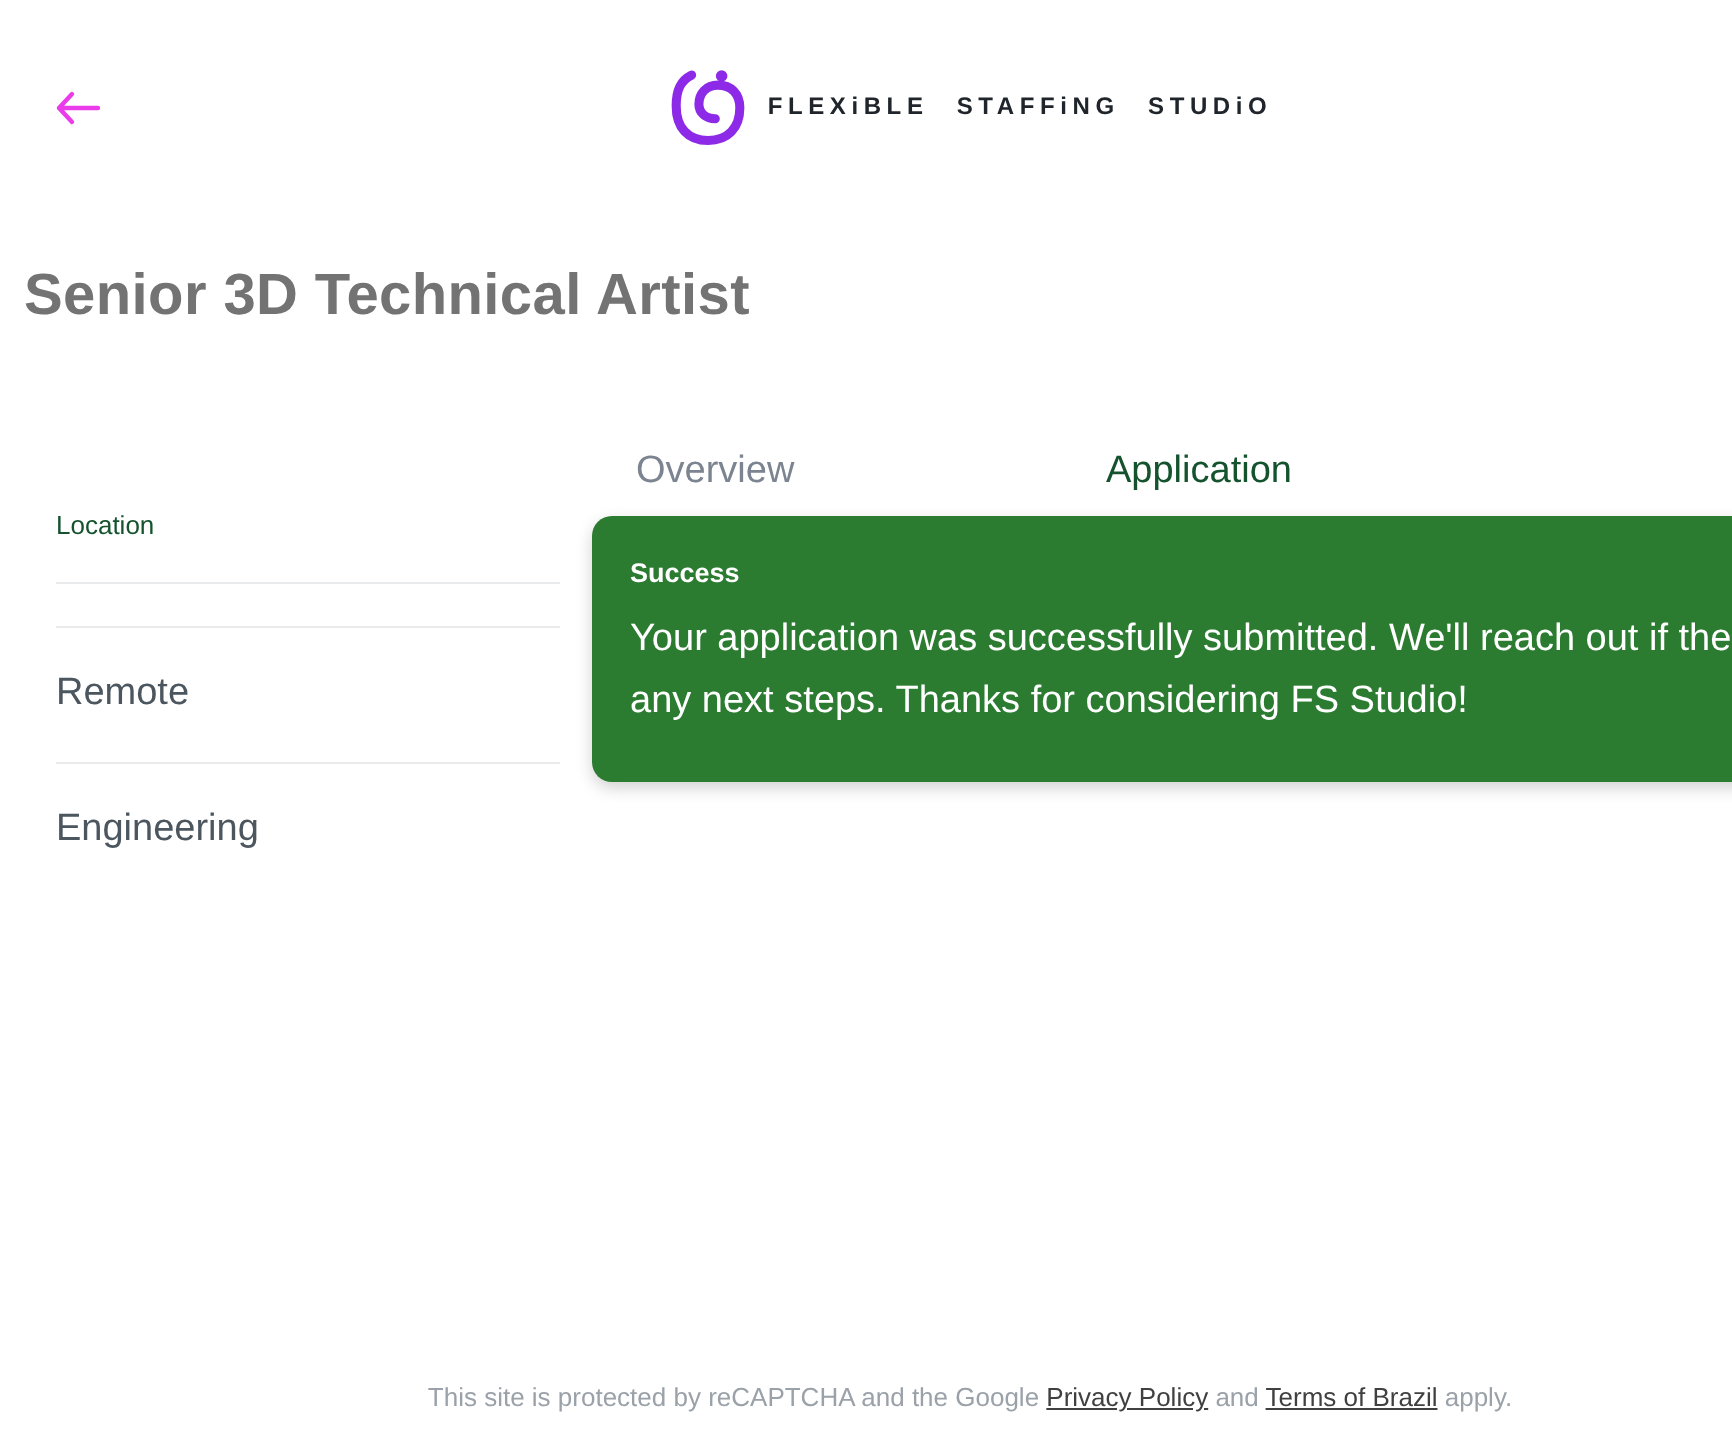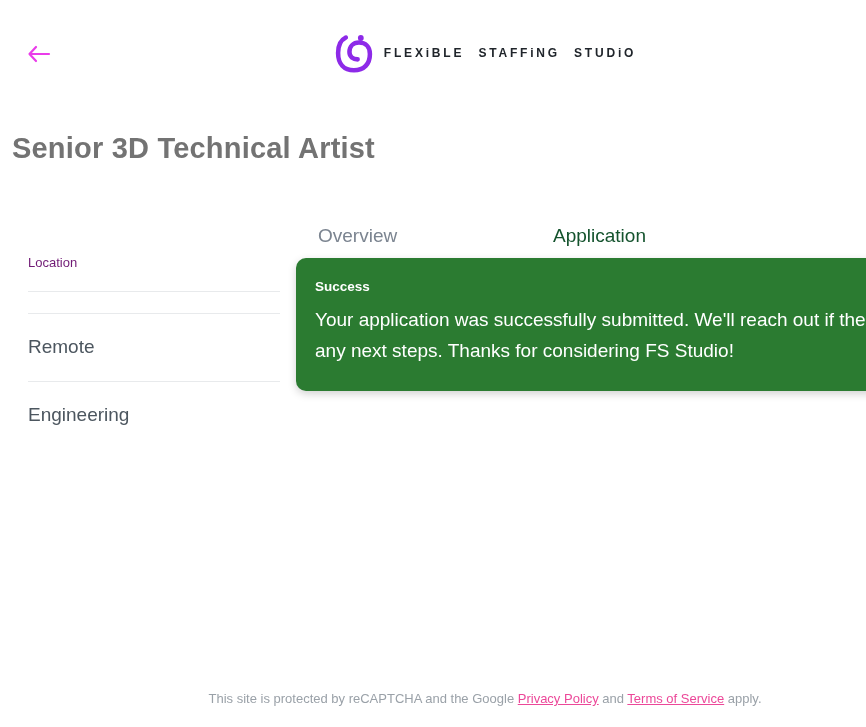--- a/index.html
+++ b/index.html
@@ -75,21 +75,21 @@
     border-bottom-color: #e72ee7;
   }
   
   .job-details {
     position: absolute;
     left: 28px; top: 255px;
     width: 252px;
   }
   .field-label {
     font-size: 13px;
-    color: #701a75;
+    color: #14532d;
     margin-bottom: 9px;
   }
   .field-value {
     font-size: 19px;
     line-height: 27px;
     color: #4c565f;
   }
   .divider {
     border: none;
     border-top: 1px solid #e8eaec;
@@ -119,21 +119,21 @@
   
   .footer {
     position: absolute;
     left: 0; top: 691px;
     width: 970px;
     text-align: center;
     font-size: 13px;
     color: #9aa1a8;
   }
   .footer-link {
-    color: #ec4899;
+    color: #404040;
     cursor: pointer;
   }
 </style>
 </head>
 <body>
 
 <div class="container">
 
   <button class="back-btn">
     <svg width="24" height="18" viewBox="0 0 24 18" fill="none">
@@ -172,15 +172,15 @@
       <div class="field-value">Engineering</div>
     </section>
   </aside>
 
   <div class="alert-success">
     <div class="alert-title">Success</div>
     <div class="alert-line">Your application was successfully submitted. We'll reach out if there are</div>
     <div class="alert-line">any next steps. Thanks for considering FS Studio!</div>
   </div>
 
-  <footer class="footer"><span>This site is protected by reCAPTCHA and the Google </span><a class="footer-link" href="#">Privacy Policy</a><span> and </span><a class="footer-link" href="#">Terms of Service</a><span> apply.</span></footer>
+  <footer class="footer"><span>This site is protected by reCAPTCHA and the Google </span><a class="footer-link" href="#">Privacy Policy</a><span> and </span><a class="footer-link" href="#">Terms of Brazil</a><span> apply.</span></footer>
 
 </div>
 
 </body></html>

